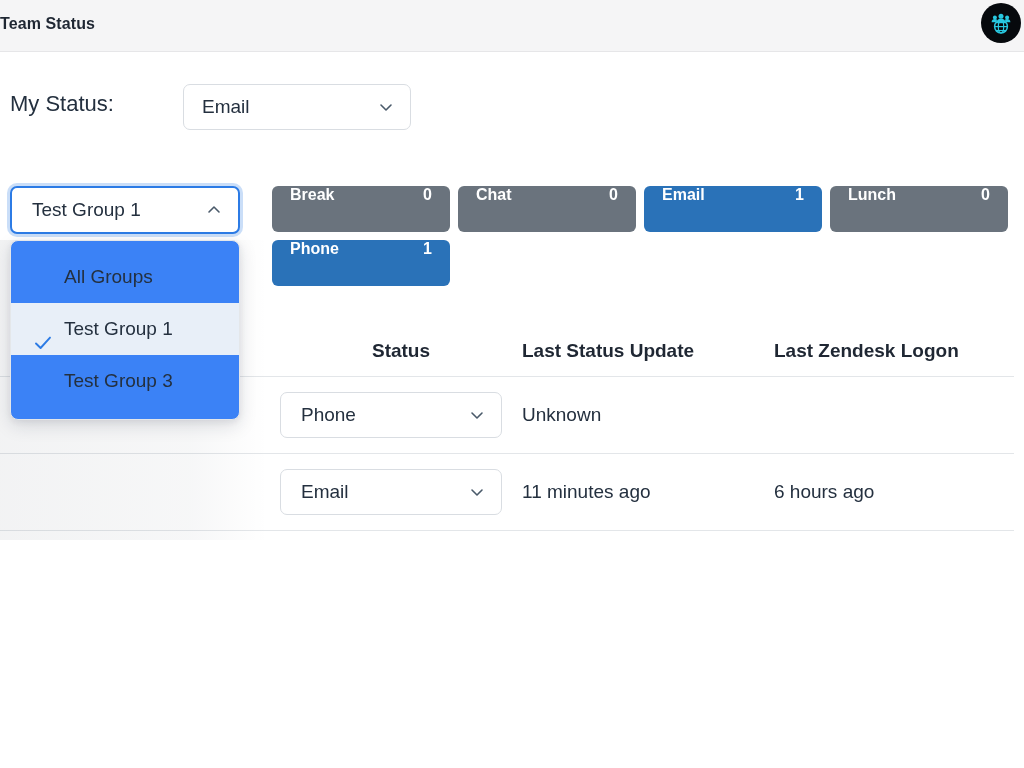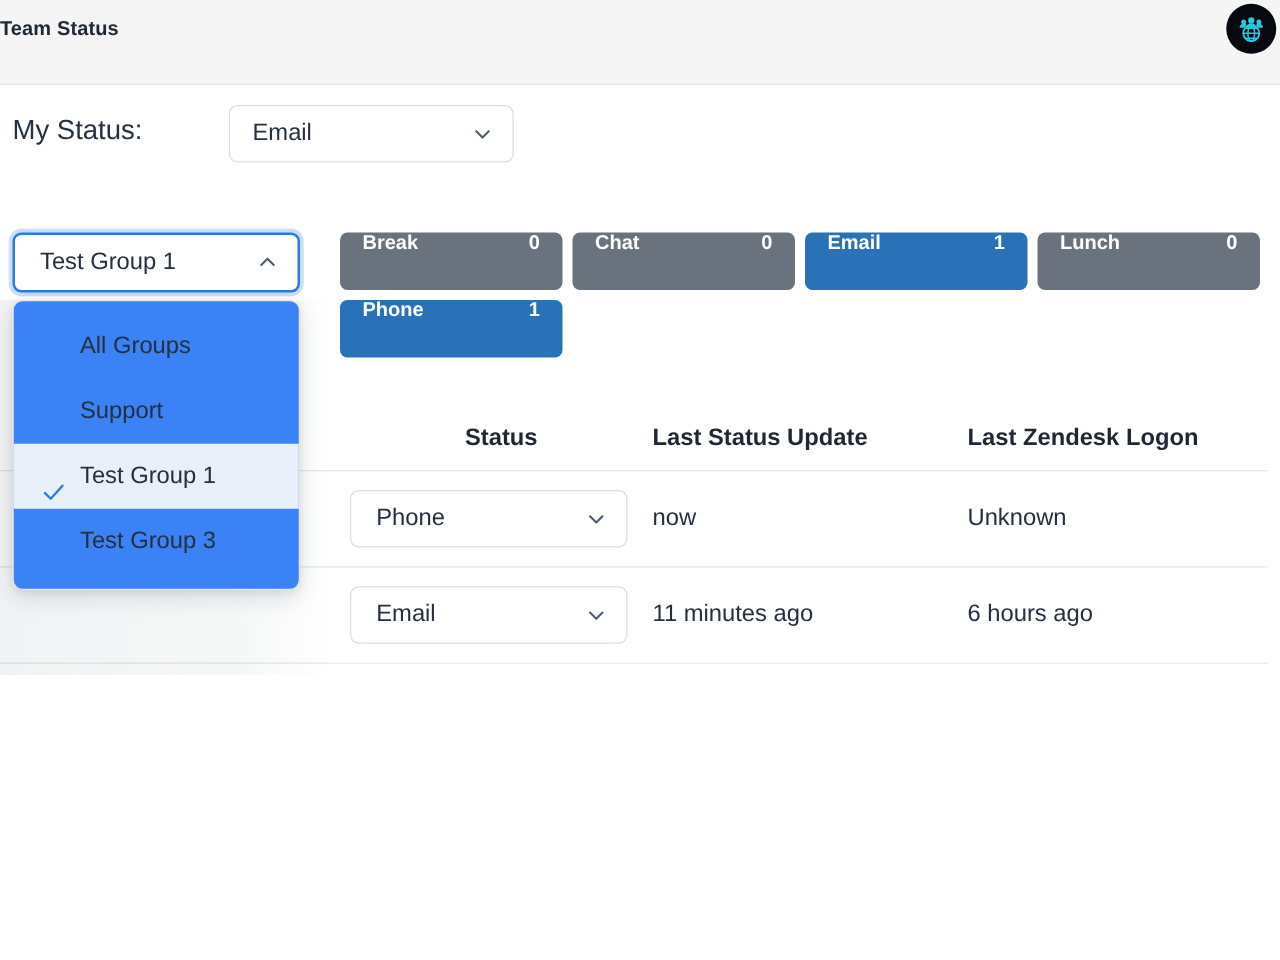--- a/index.html
+++ b/index.html
@@ -14,21 +14,21 @@
     color: #1f2733;
     overflow: hidden;
     position: relative;
   }
 
   
   #app-bar {
     position: absolute;
     top: 0; left: 0;
     width: 1024px;
-    height: 68px;
+    height: 52px;
     background: #f5f5f6;
     border-bottom: 1px solid #e6e6e8;
     box-sizing: border-box;
   }
   #app-title {
     position: absolute;
     left: 0px;
     top: 15px;
     font-size: 16px;
     font-weight: bold;
@@ -302,21 +302,20 @@
     <div class="col-status">
       <div class="select-box row-select">
         <span class="sel-text">Phone</span>
         <span class="sel-caret">
           <svg width="16" height="16" viewBox="0 0 16 16">
               <path d="M3 6 L8 11 L13 6" fill="none" stroke="#4a5a6a" stroke-width="1.6" stroke-linecap="round" stroke-linejoin="round"></path>
             </svg>
         </span>
       </div>
     </div>
-    <div class="td col-update">now</div>
     <div class="td col-logon">Unknown</div>
   </div>
 
   <div class="trow tbody-row">
     <div class="td col-name"></div>
     <div class="col-status">
       <div class="select-box row-select">
         <span class="sel-text">Email</span>
         <span class="sel-caret">
           <svg width="16" height="16" viewBox="0 0 16 16">
@@ -339,24 +338,20 @@
         <path d="M3 10 L8 5 L13 10" fill="none" stroke="#4a5a6a" stroke-width="1.6" stroke-linecap="round" stroke-linejoin="round"></path>
       </svg>
   </span>
 </div>
 
 <div id="group-menu">
   <div class="menu-item">
     
     <span>All Groups</span>
   </div>
-  <div class="menu-item">
-    
-    <span>Support</span>
-  </div>
   <div class="menu-item selected">
     <span class="check">
       <svg width="18" height="18" viewBox="0 0 18 18">
           <path d="M2 9.5 L6.6 14 L16 3.6" fill="none" stroke="#2c7be5" stroke-width="1.9" stroke-linecap="round" stroke-linejoin="round"></path>
         </svg>
     </span>
     <span>Test Group 1</span>
   </div>
   <div class="menu-item">
     

